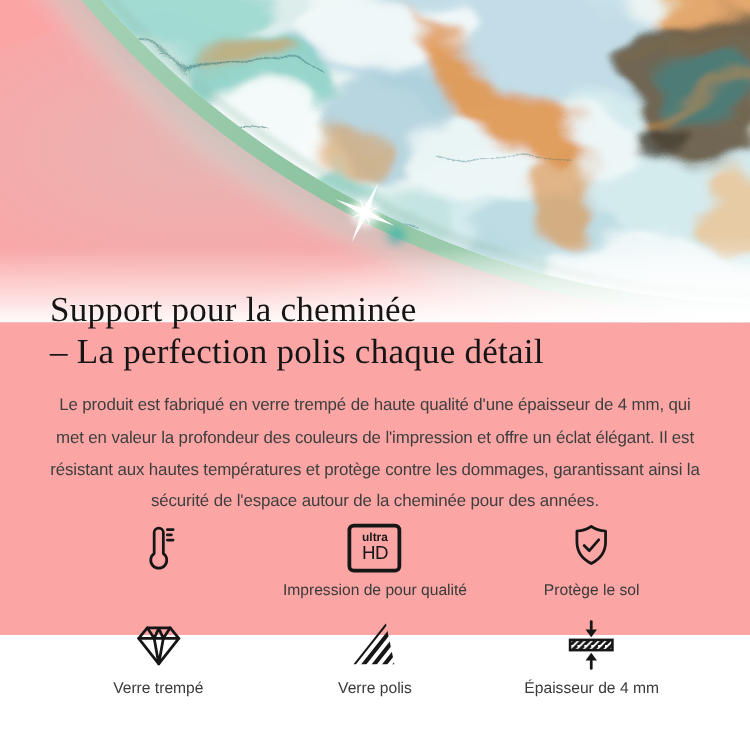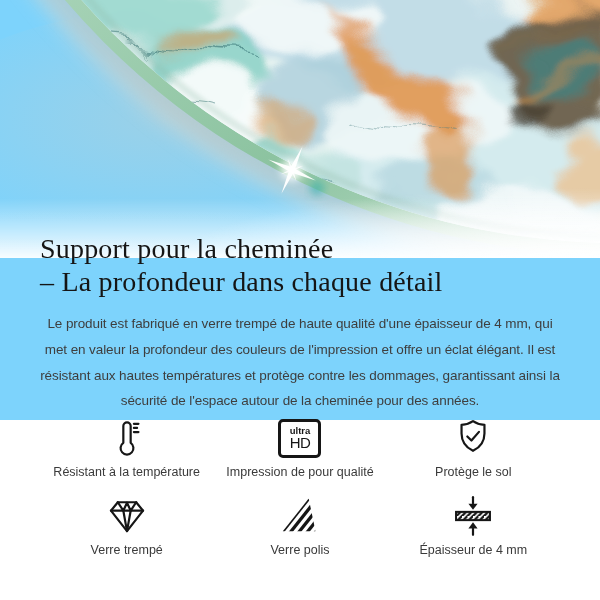--- a/index.html
+++ b/index.html
@@ -1,17 +1,17 @@
 <!DOCTYPE html>
 <html><head>
 <meta charset="utf-8">
 <style>
   html,body{margin:0;padding:0;background:#ffffff;}
   body{width:600px;height:600px;overflow:hidden;font-family:"Liberation Sans","DejaVu Sans",sans-serif;}
-  .page{position:relative;width:600px;height:420px;background:#7dd3fc;}
+  .page{position:relative;width:600px;height:508px;background:#fca5a5;}
 
   
   .hero{position:relative;width:600px;height:258px;}
   .hero svg{display:block;}
 
   
   .content{position:relative;margin-top:-26px;padding:0 40px;z-index:2;}
   .title{font-family:"Liberation Serif","DejaVu Serif",serif;font-weight:400;
          font-size:28px;line-height:33px;color:#151515;margin:0;letter-spacing:.2px;}
   .desc{margin:13px 0 0 0;max-width:521px;font-size:13.5px;line-height:25.8px;
@@ -148,35 +148,34 @@
         <circle r="11" fill="#ffffff" opacity="0.9" filter="url(#blur4)"></circle>
         <path d="M0 -26 L2.4 -2.4 L26 0 L2.4 2.4 L0 26 L-2.4 2.4 L-26 0 L-2.4 -2.4 Z" fill="#ffffff" opacity="0.95"></path>
         <path d="M0 -12 L1.2 -1.2 L12 0 L1.2 1.2 L0 12 L-1.2 1.2 L-12 0 L-1.2 -1.2 Z" transform="rotate(45)" fill="#ffffff" opacity="0.85"></path>
       </g>
     </svg>
   </div>
 
   <div class="content">
     <h1 class="title">
       <div>Support pour la cheminée</div>
-      <div>– La profondeur dans chaque détail</div>
+      <div>– La perfection polis chaque détail</div>
     </h1>
 
     <p class="desc">Le produit est fabriqué en verre trempé de haute qualité d'une épaisseur de 4 mm, qui met en valeur la profondeur des couleurs de l'impression et offre un éclat élégant. Il est résistant aux hautes températures et protège contre les dommages, garantissant ainsi la sécurité de l'espace autour de la cheminée pour des années.</p>
 
     <div class="features">
 
       <div class="feature">
         <div class="icon-box">
           <svg width="46" height="44" viewBox="0 0 48 48">
             <path class="ic" d="M20 29.3 A7 7 0 1 0 28 29.3 L28 11 A4 4 0 0 0 20 11 Z"></path>
             <path class="ic" d="M31.5 8.5 H36.5 M31.5 13 H35 M31.5 17.5 H36.5" stroke-width="2"></path>
           </svg>
         </div>
-        <div class="feature-label">Résistant à la température</div>
       </div>
 
       <div class="feature">
         <div class="icon-box">
           <div class="uhd">
             <div class="t">ultra</div>
             <div class="b">HD</div>
           </div>
         </div>
         <div class="feature-label">Impression de pour qualité</div>

